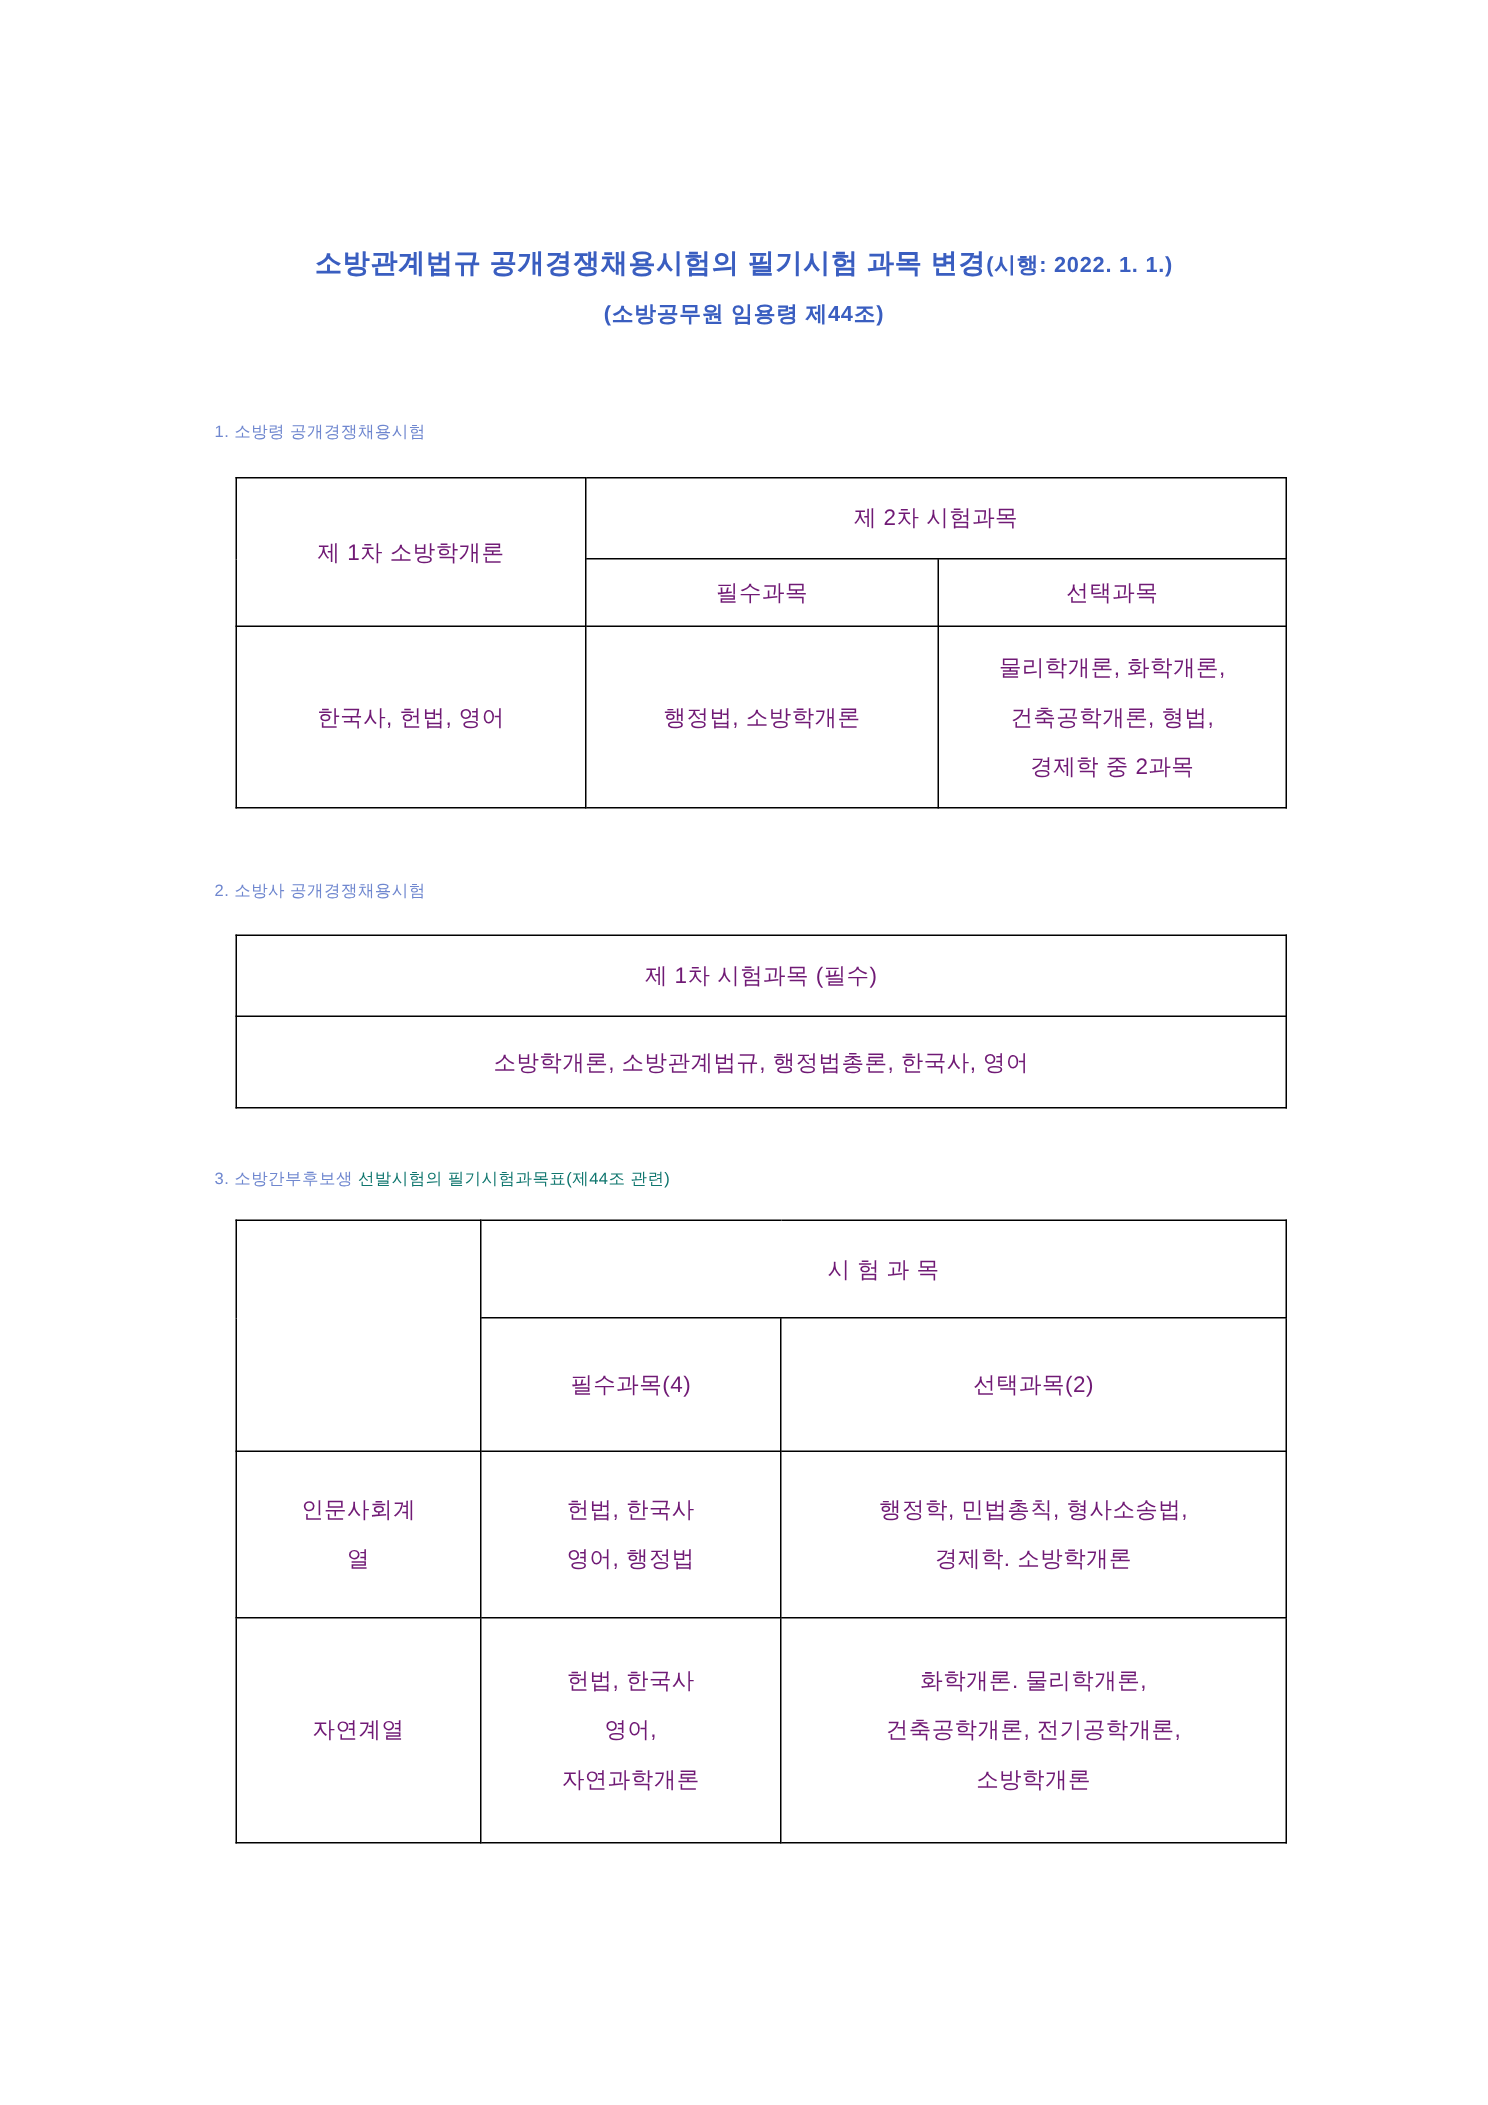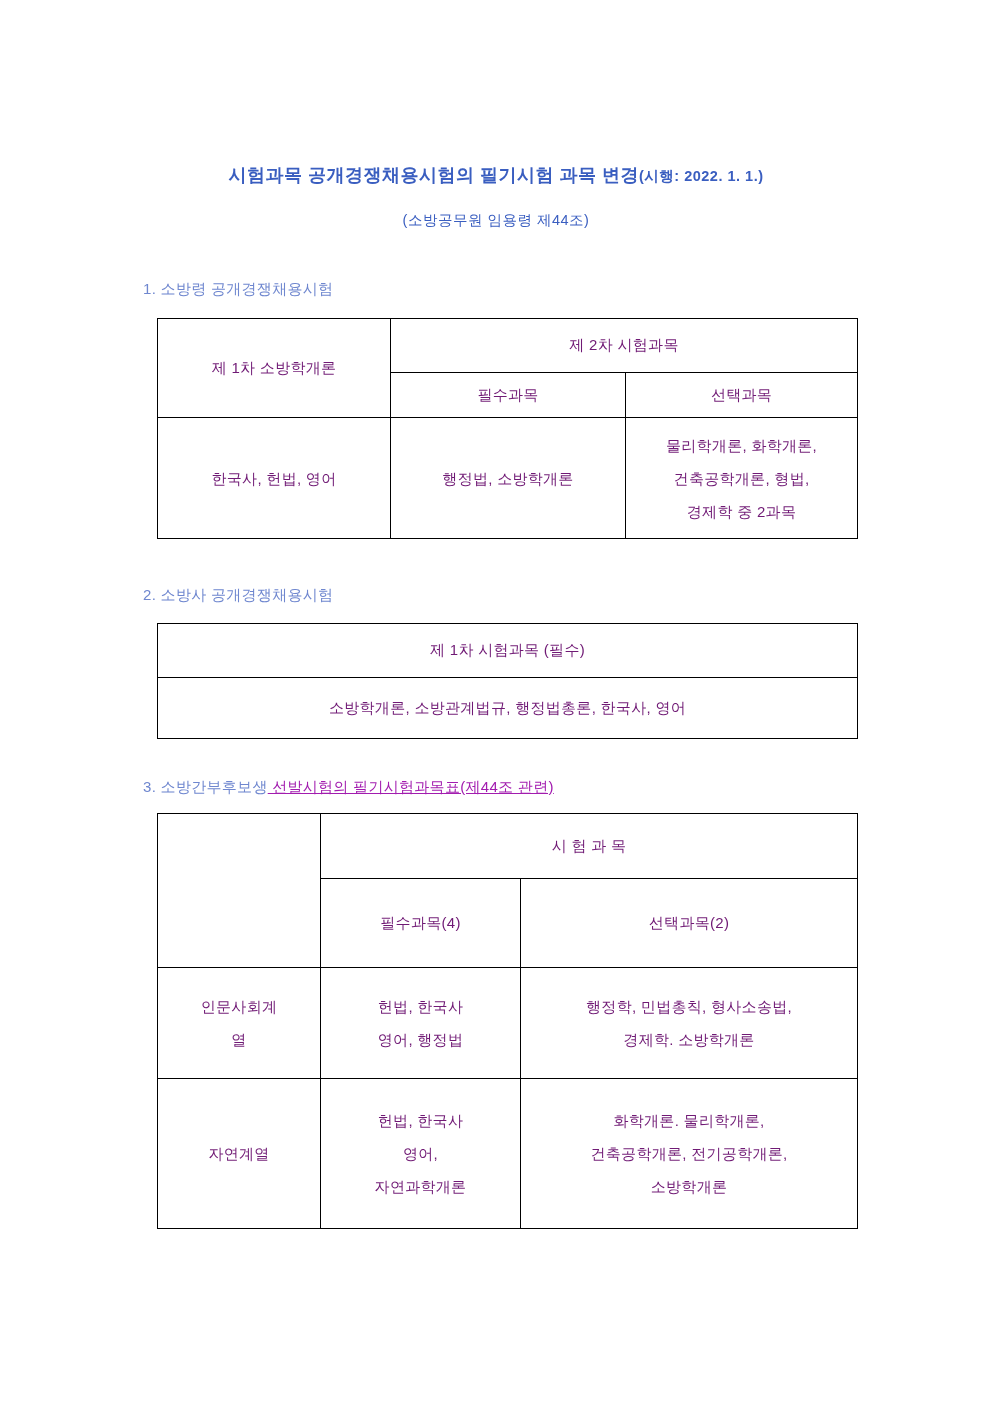--- a/index.html
+++ b/index.html
@@ -26,34 +26,34 @@
   .title-main {
     font-size: 18px;
     font-weight: bold;
     letter-spacing: 0.5px;
   }
   .title-effective {
     font-size: 14.5px;
     font-weight: bold;
   }
   .title-law {
-    margin-top: 24px;
+    margin-top: 13px;
     font-size: 14.5px;
-    font-weight: normal;
+    font-weight: bold;
     letter-spacing: 0.5px;
   }
   
   .sec-heading {
     position: absolute;
     left: 143px;
-    font-size: 15px;
+    font-size: 11px;
     color: #6f87cf;
     letter-spacing: 0.3px;
   }
-  .sec-heading .black-part { color: #a21caf; text-decoration: underline; }
+  .sec-heading .black-part { color: #0f766e; }
   #sec1-heading { top: 280px; }
   #sec2-heading { top: 586px; }
   #sec3-heading { top: 778px; }
   
   table {
     position: absolute;
     left: 157px;
     width: 700px;
     border-collapse: collapse;
     table-layout: fixed;
@@ -79,21 +79,21 @@
   #table3 tr.h2 { height: 89px; }
   #table3 tr.row1 { height: 111px; }
   #table3 tr.row2 { height: 150px; }
 </style>
 </head>
 <body>
 
 <div class="page">
 
   <div class="title-block">
-    <div class="title-main"><span>시험과목 공개경쟁채용시험의 필기시험 과목 변경</span><span class="title-effective">(시행: 2022. 1. 1.)</span></div>
+    <div class="title-main"><span>소방관계법규 공개경쟁채용시험의 필기시험 과목 변경</span><span class="title-effective">(시행: 2022. 1. 1.)</span></div>
     <div class="title-law">(소방공무원 임용령 제44조)</div>
   </div>
 
   <div class="sec-heading" id="sec1-heading">1. 소방령 공개경쟁채용시험</div>
 
   <table id="table1">
     <colgroup>
         <col style="width:233px">
         <col style="width:235px">
         <col style="width:232px">

